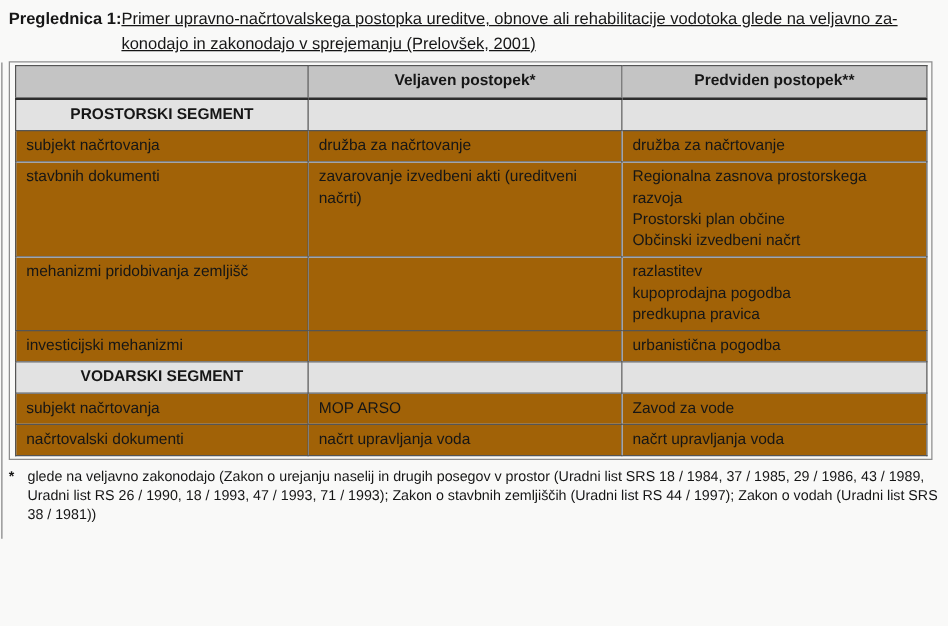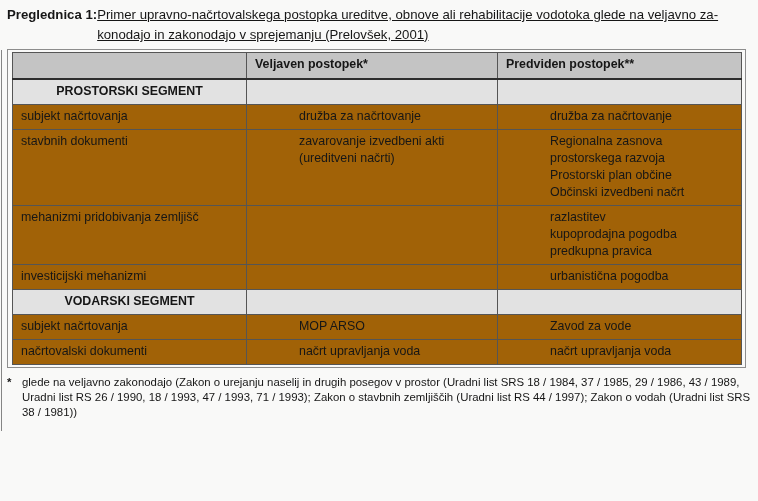--- a/index.html
+++ b/index.html
@@ -45,33 +45,33 @@
     padding: 3px 8px 4px 8px;
     vertical-align: top;
     background: #a16207;
     text-align: left;
     line-height: 17px;
     overflow: hidden;
   }
   thead th {
     background: #c4c4c4;
     font-weight: bold;
-    text-align: left;
+    text-align: center;
     height: 26px;
     border-bottom: 2px solid #2d2d2d;
   }
   thead th.c0 { text-align: left; }
   tr.section td {
     background: #e2e2e2;
     font-weight: bold;
     height: 24px;
     text-align: center;
   }
   tr.data td { height: 24px; }
-  .line { line-height: 17px; margin-left: 44px; }
+  .line { line-height: 17px; }
   
   .footnotes {
     margin: 7px 5px 0 7px;
     font-size: 11.4px;
     line-height: 15px;
   }
   .footnote { display: flex; margin-bottom: 5px; }
   .fn-marker { flex: 0 0 15px; font-weight: bold; letter-spacing: 0.5px; }
   .fn-text { flex: 1; }
   

